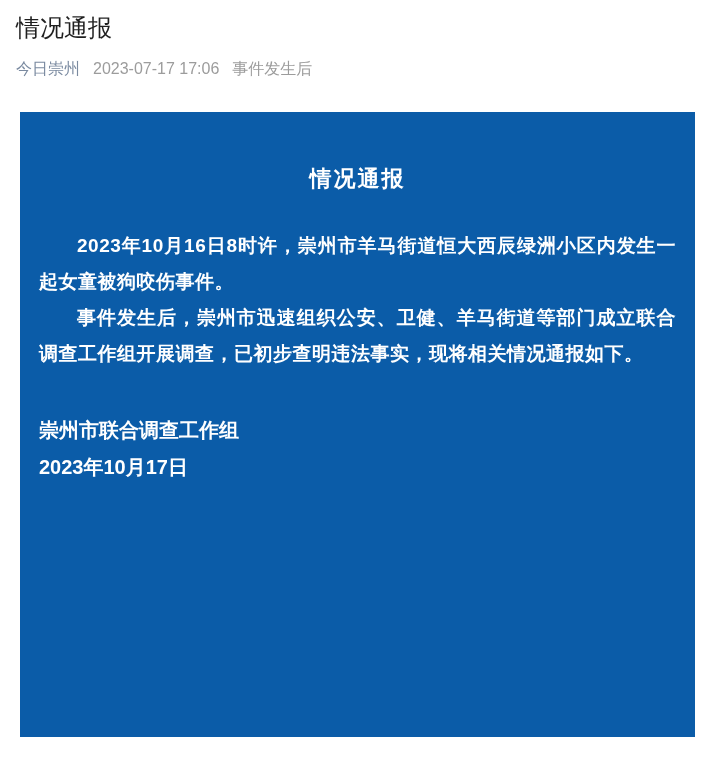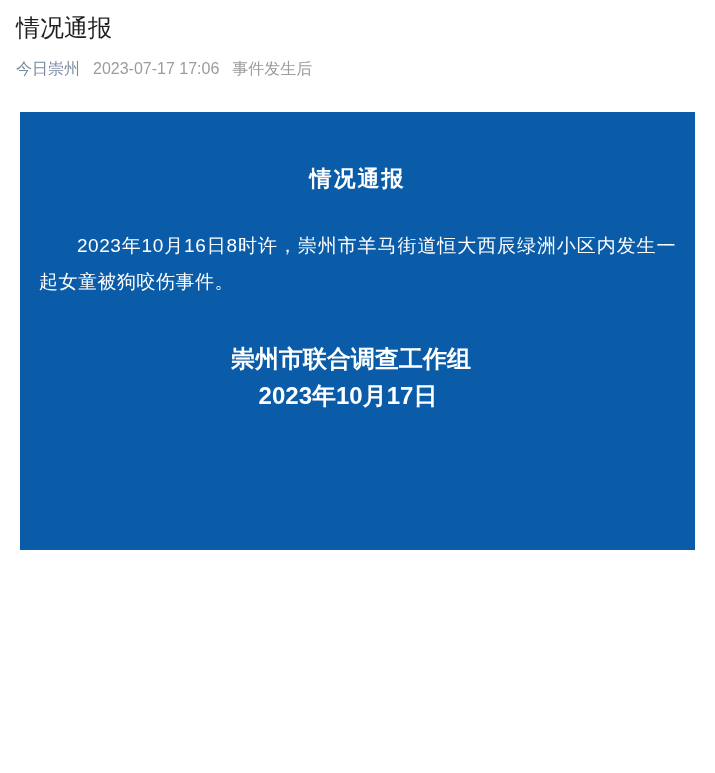--- a/index.html
+++ b/index.html
@@ -3,21 +3,21 @@
 <meta charset="utf-8">
 <style>
   * { margin: 0; padding: 0; box-sizing: border-box; }
   html, body {
     width: 715px;
     height: 773px;
     overflow: hidden;
     background: var(--page-bg, #ffffff);
     font-family: "Liberation Sans", "DejaVu Sans", sans-serif;
   }
-  .page { width: 715px; height: 550px; overflow: hidden; }
+  .page { width: 715px; height: 737px; overflow: hidden; }
 
   .article-header { padding: 11px 16px 0 16px; }
   .article-title {
     font-size: 24px;
     font-weight: 400;
     color: var(--title-text, #1f1f1f);
     line-height: 33px;
   }
   .meta-row {
     margin-top: 14px;
@@ -48,31 +48,31 @@
     color: var(--notice-text, #ffffff);
     font-size: 22px;
     font-weight: 700;
     letter-spacing: 2px;
     line-height: 30px;
     margin-bottom: 34px;
   }
   .notice-body p {
     color: var(--notice-text, #ffffff);
     font-size: 19px;
-    font-weight: 400;
+    font-weight: 700;
     line-height: 36px;
     text-indent: 2em;
     text-align: justify;
     letter-spacing: 0.5px;
   }
   .notice-footer {
     margin-top: 40px;
-    text-align: center;
+    text-align: left;
     color: var(--notice-text, #ffffff);
-    font-size: 24px;
+    font-size: 20px;
     font-weight: 700;
     line-height: 37px;
   }
   .notice-signature { padding-right: 13px; }
   .notice-date { padding-right: 19px; }
 </style>
 </head>
 <body>
 
 <div class="page">
@@ -83,20 +83,21 @@
       <span class="account-name">今日崇州</span>
       <span class="meta-time">2023-07-17 17:06</span>
       <span class="meta-location">事件发生后</span>
     </div>
   </div>
 
   <div class="notice-box">
     <div class="notice-title">情况通报</div>
     <div class="notice-body">
       <p>2023年10月16日8时许，崇州市羊马街道恒大西辰绿洲小区内发生一起女童被狗咬伤事件。</p>
+      <p>事件发生后，崇州市迅速组织公安、卫健、羊马街道等部门成立联合调查工作组开展调查，已初步查明违法事实，现将相关情况通报如下。</p>
     </div>
     <div class="notice-footer">
       <div class="notice-signature">崇州市联合调查工作组</div>
       <div class="notice-date">2023年10月17日</div>
     </div>
   </div>
 
 </div>
 
 </body></html>

